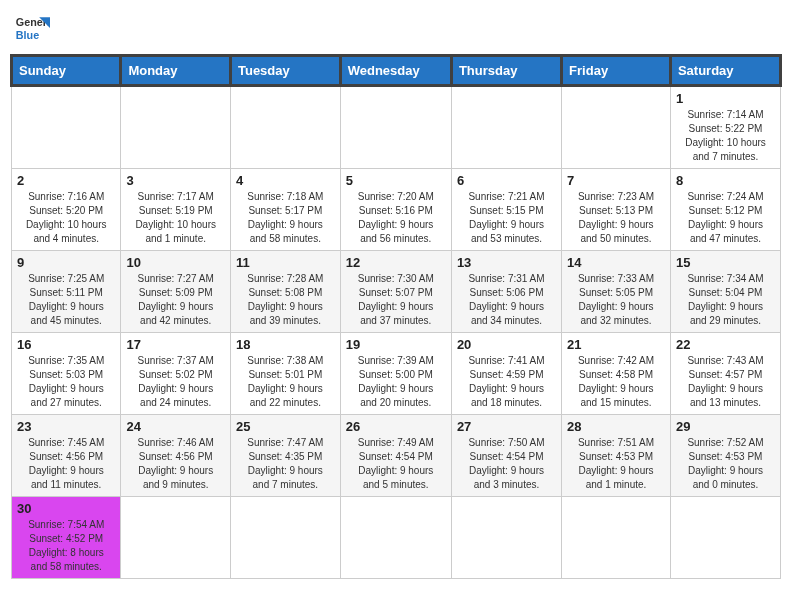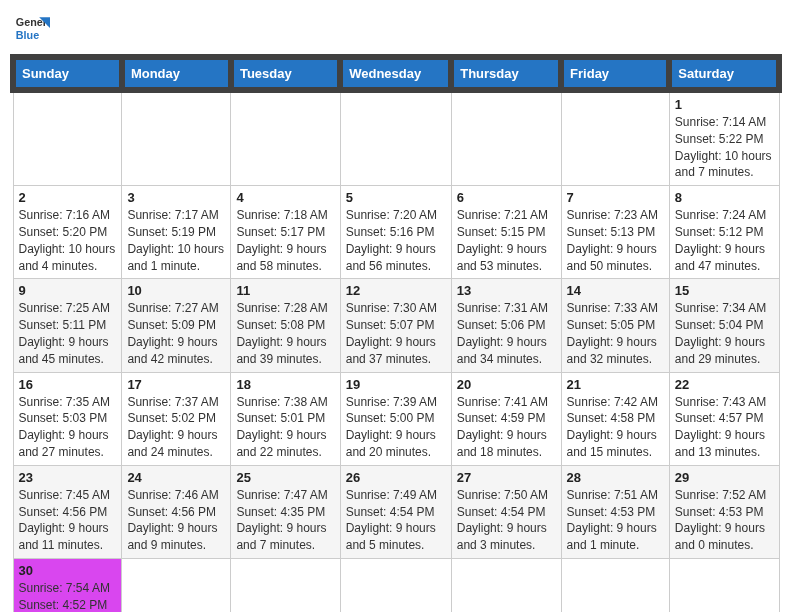--- a/index.html
+++ b/index.html
@@ -43,21 +43,21 @@
       border-collapse: collapse;
       border: 1px solid #ccc;
     }
     .calendar th {
       background: #2575c4;
       color: #fff;
       font-size: 13px;
       font-weight: bold;
       padding: 6px 6px;
       text-align: left;
-      border: 6px solid #404040;
+      border: 3px solid #404040;
     }
     .calendar td {
       vertical-align: top;
       border: 1px solid #ccc;
       padding: 4px 5px;
       width: 113px;
       min-height: 70px;
       background: #fff;
       font-size: 10.5px;
       color: #333;
@@ -69,23 +69,24 @@
       background: #f5f5f5;
     }
     .day-number {
       font-size: 13px;
       font-weight: bold;
       color: #222;
       display: block;
       margin-bottom: 2px;
     }
     .day-info {
-      font-size: 12px;
+      font-size: 10px;
       color: #333;
       line-height: 1.4;
+      text-align: center;
     }
     .last-row td {
       background: #d946ef;
     }
   </style>
 </head>
 <body>
 
 <div class="header">
   <div class="logo">

